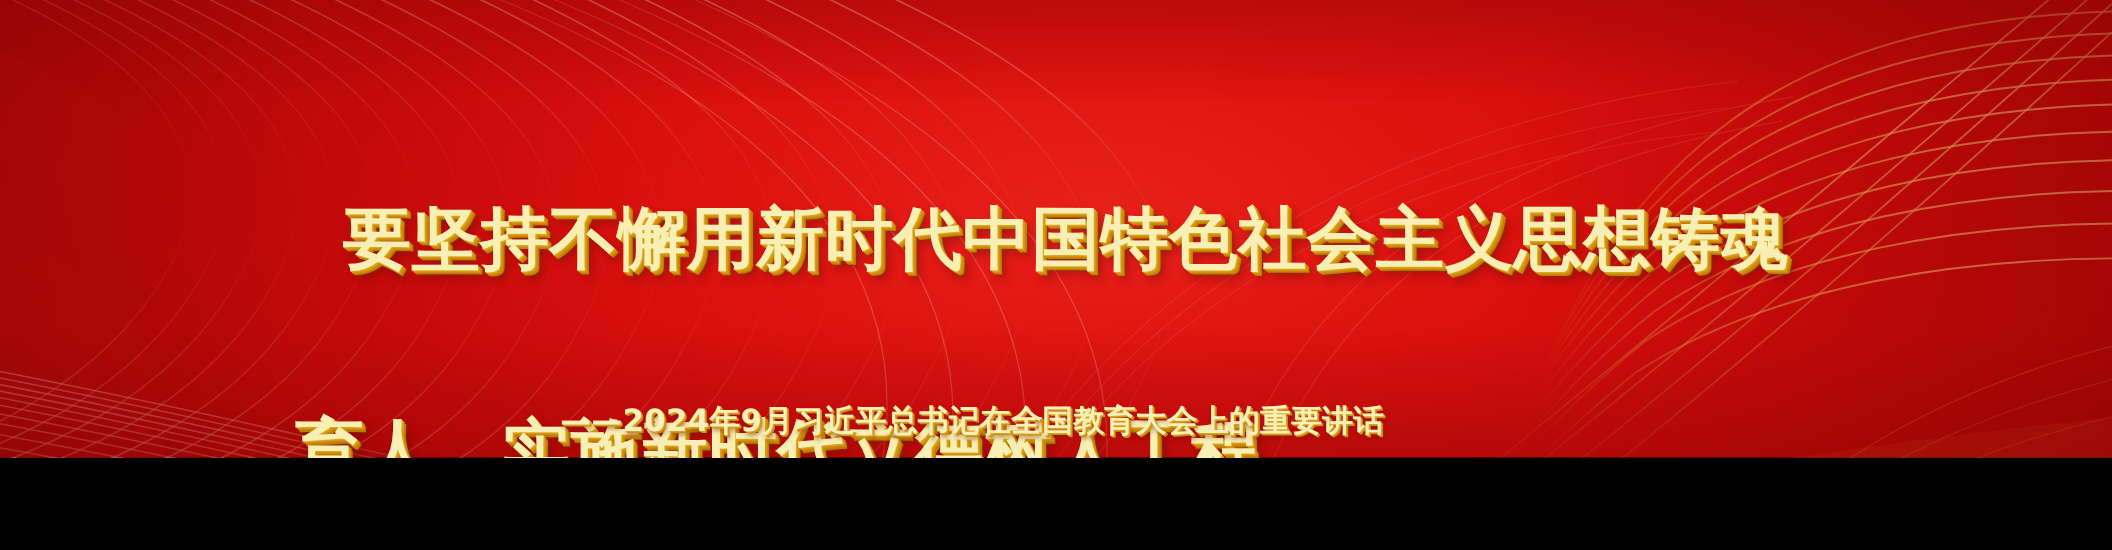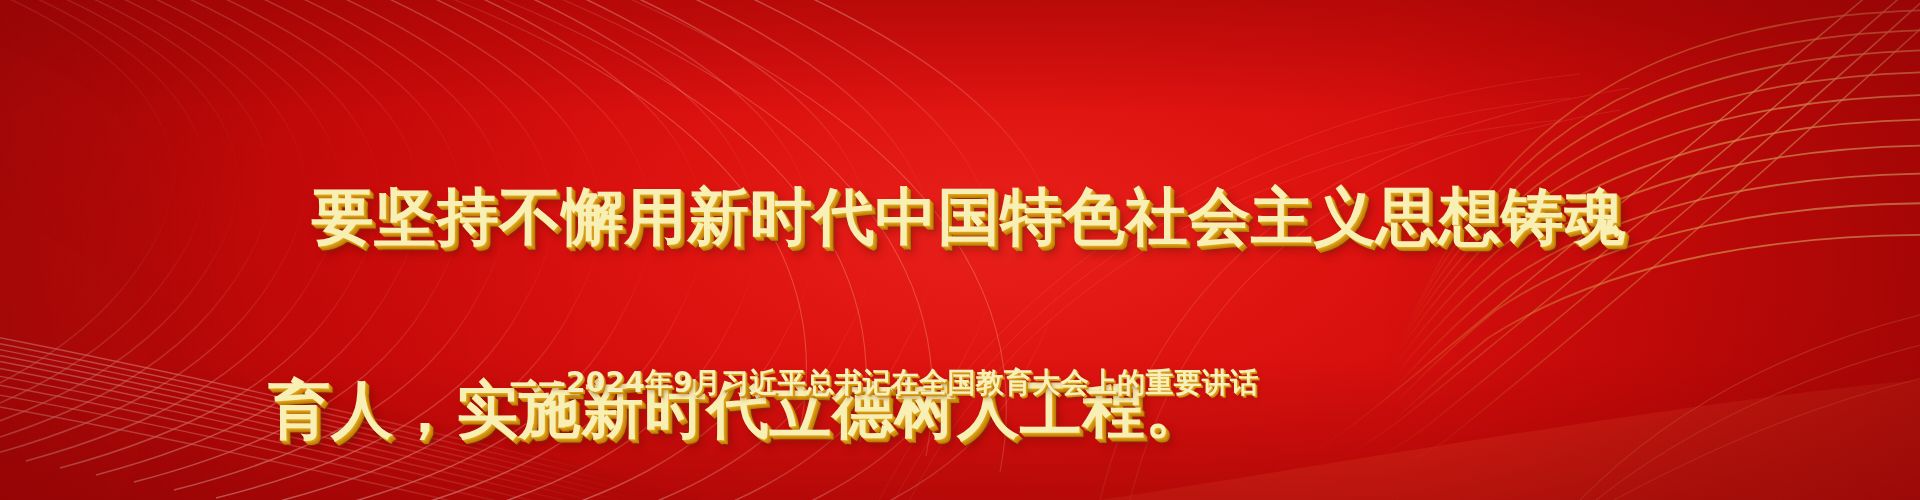--- a/index.html
+++ b/index.html
@@ -3,21 +3,21 @@
 <meta charset="utf-8">
 <style>
   html, body {
     margin: 0;
     padding: 0;
     background: #000;
   }
   #banner {
     position: relative;
     width: 1920px;
-    height: 500px;
+    height: 416px;
     overflow: hidden;
     font-family: "DejaVu Sans", "Liberation Sans", sans-serif;
     background: #cf0d0a;
   }
 
   
   .bg-base {
     position: absolute;
     inset: 0;
     background:

